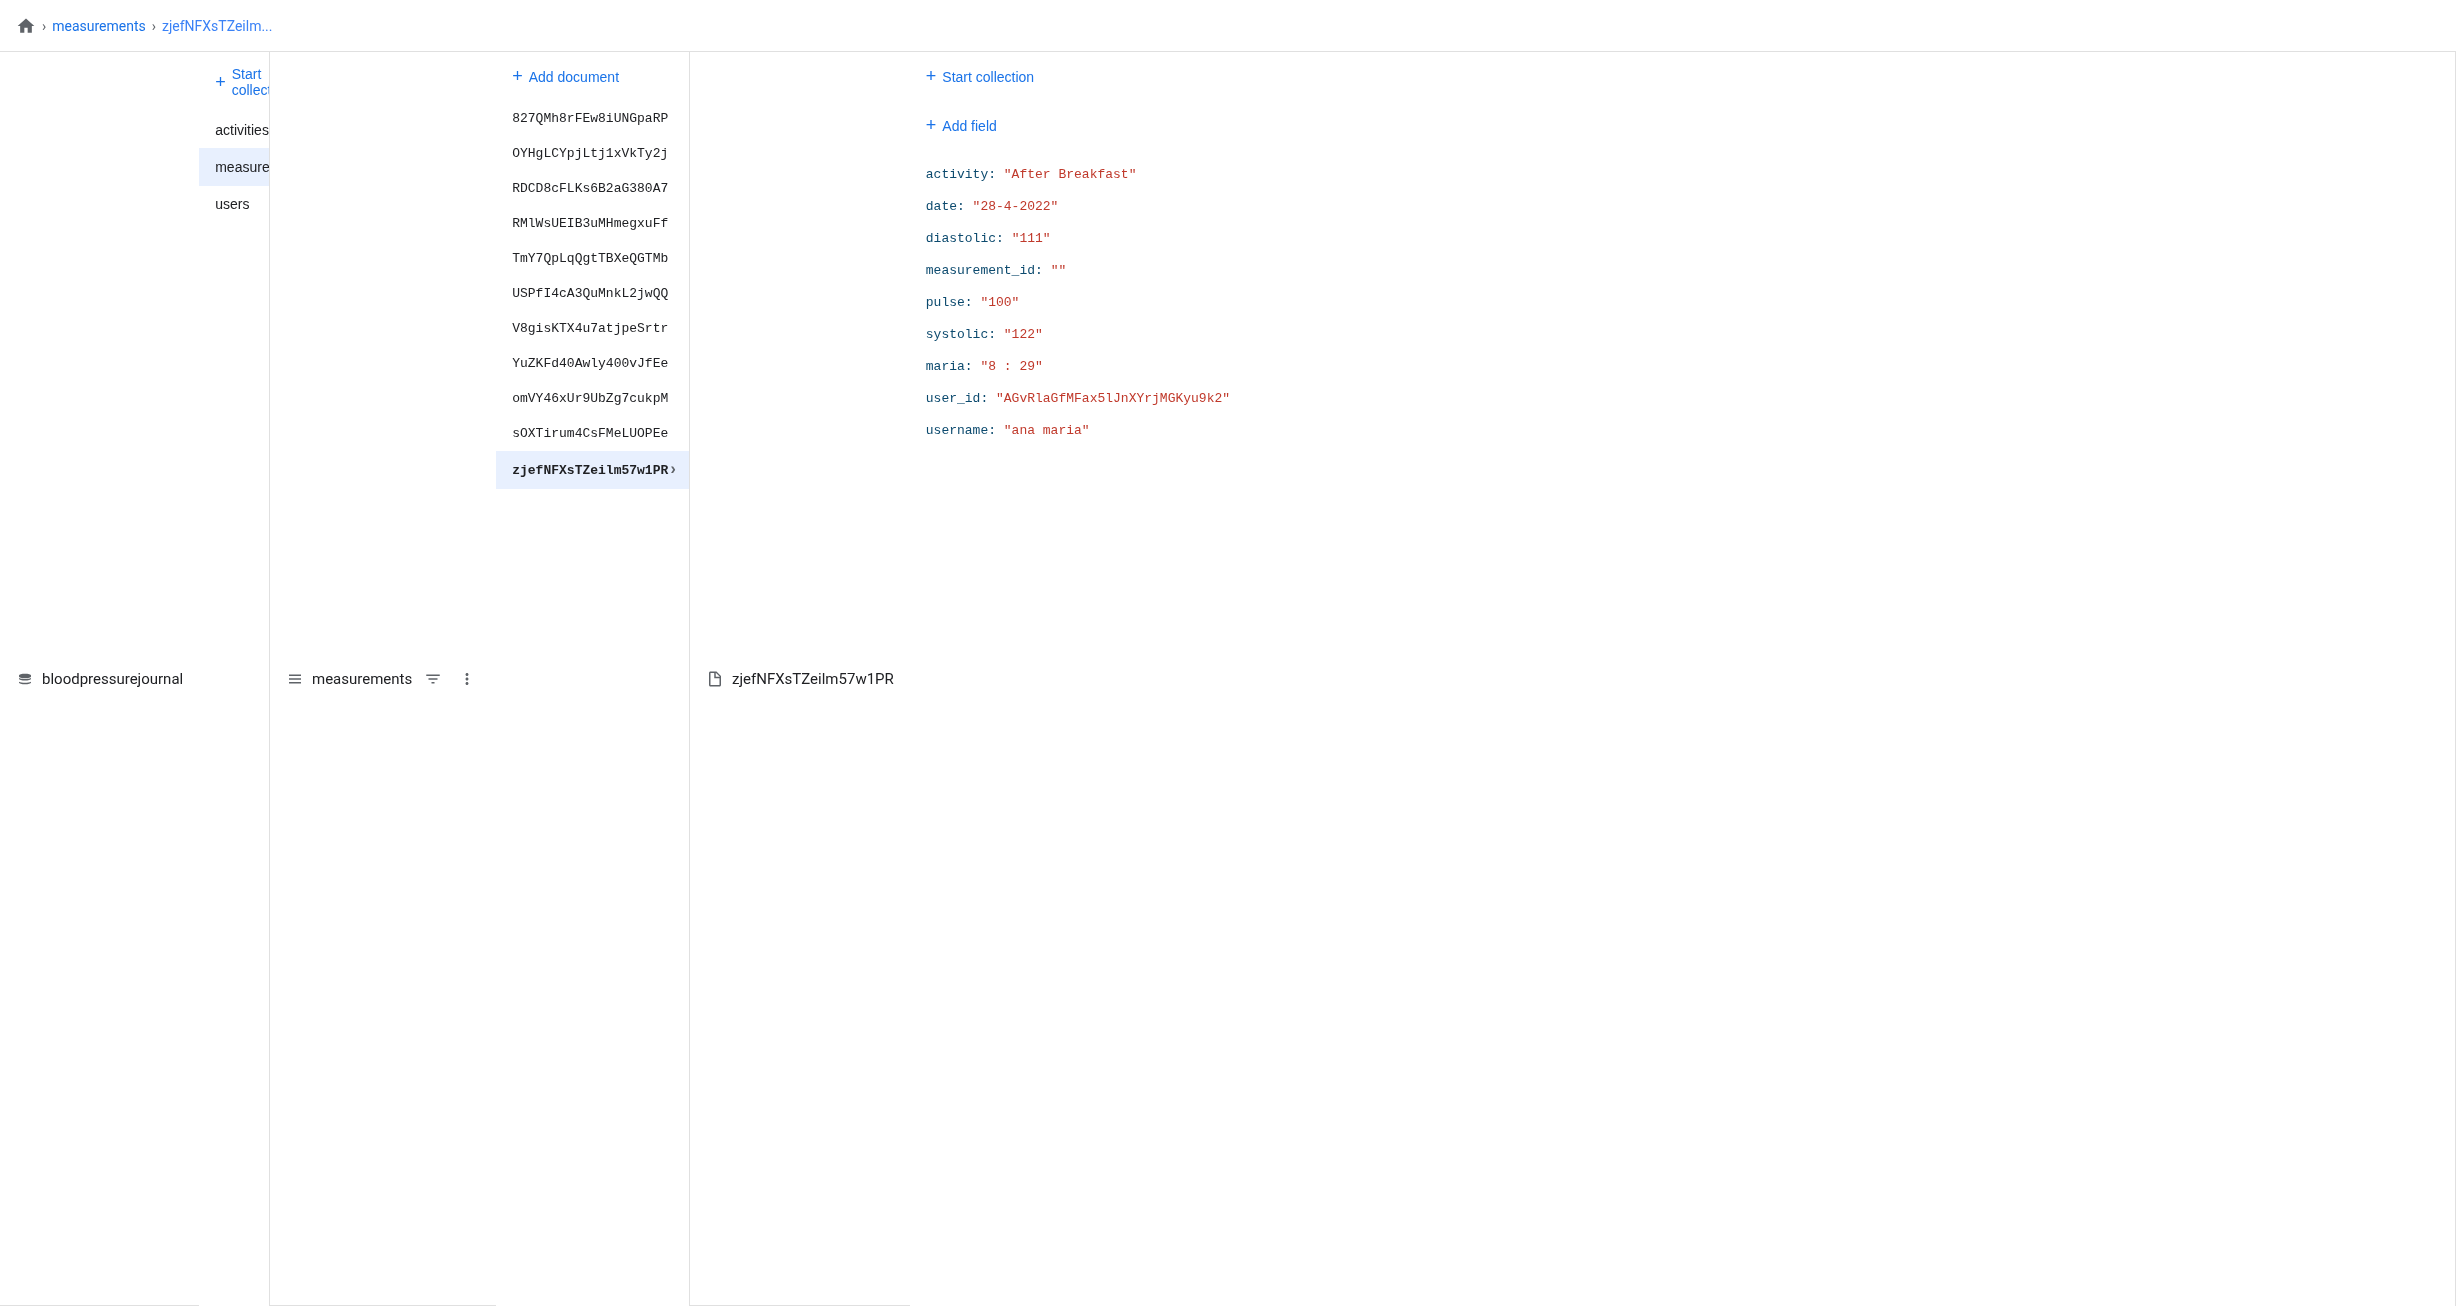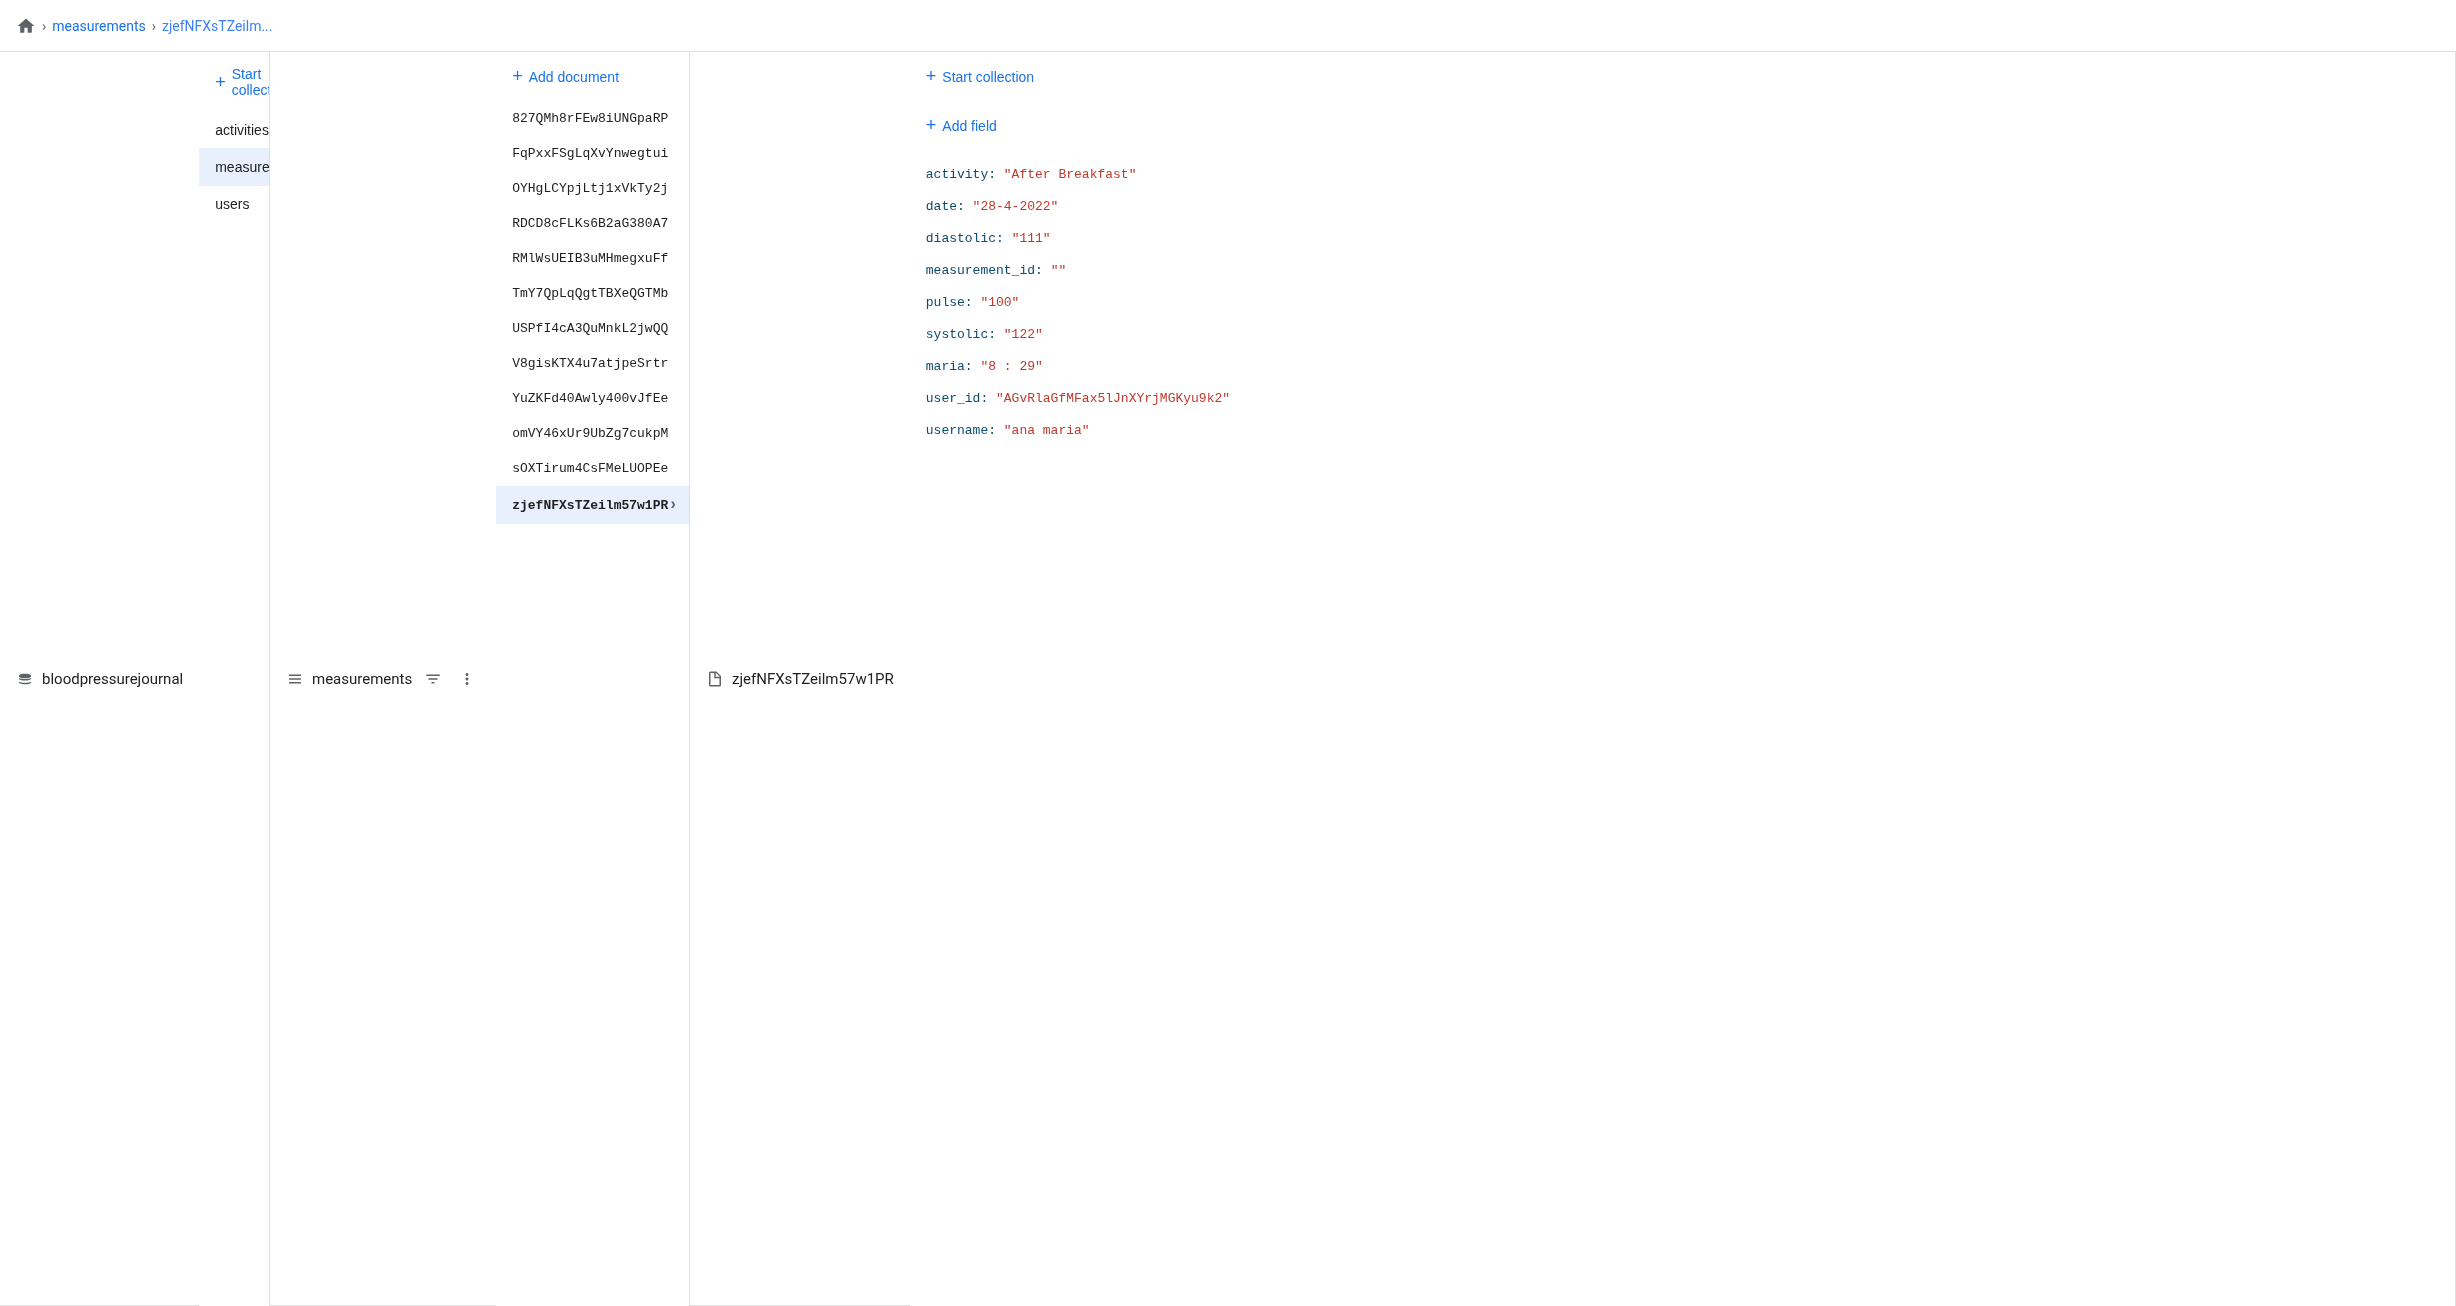--- a/index.html
+++ b/index.html
@@ -281,23 +281,20 @@
       </div>
     </div>
     <div class="panel-content">
       <button class="add-btn">
         <span class="plus-icon">+</span>
         <span>Add document</span>
       </button>
       <div id="doc-list">
           <button class="doc-item">
             <span>827QMh8rFEw8iUNGpaRP</span>
-          </button>
-          <button class="doc-item">
-            <span>FqPxxFSgLqXvYnwegtui</span>
           </button>
           <button class="doc-item">
             <span>OYHgLCYpjLtj1xVkTy2j</span>
           </button>
           <button class="doc-item">
             <span>RDCD8cFLKs6B2aG380A7</span>
           </button>
           <button class="doc-item">
             <span>RMlWsUEIB3uMHmegxuFf</span>
           </button>

